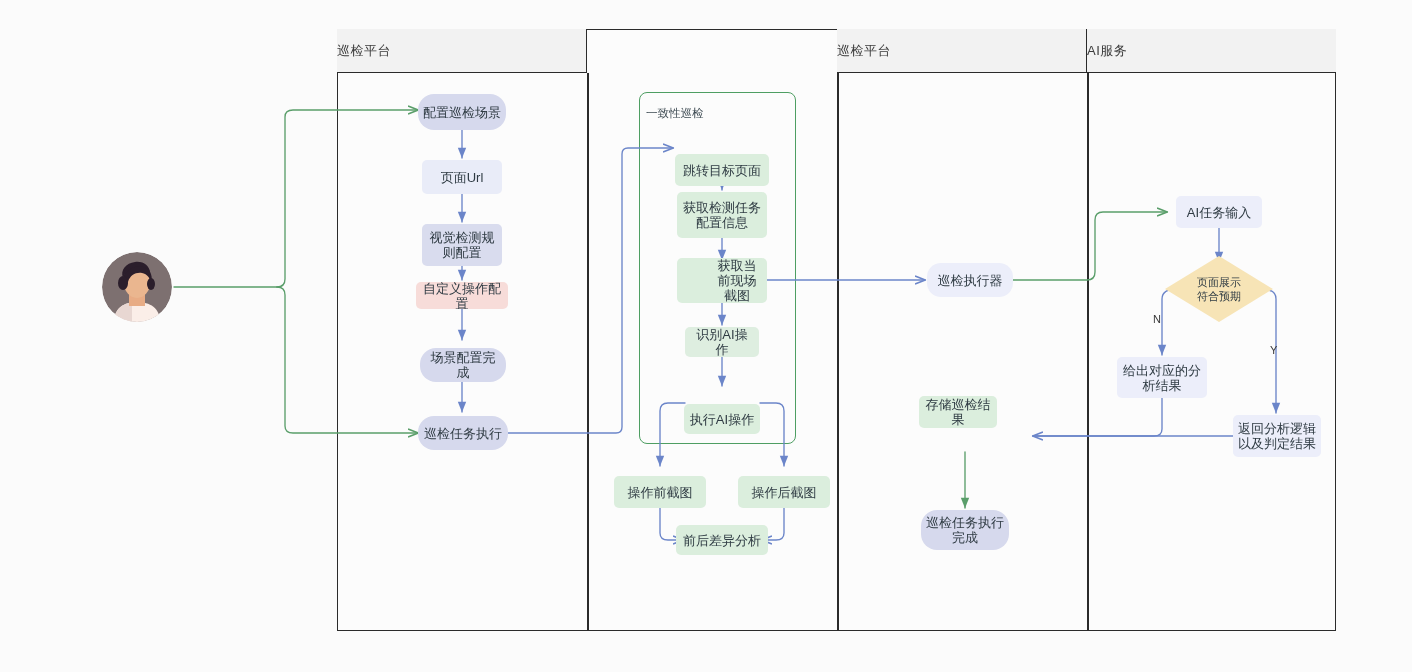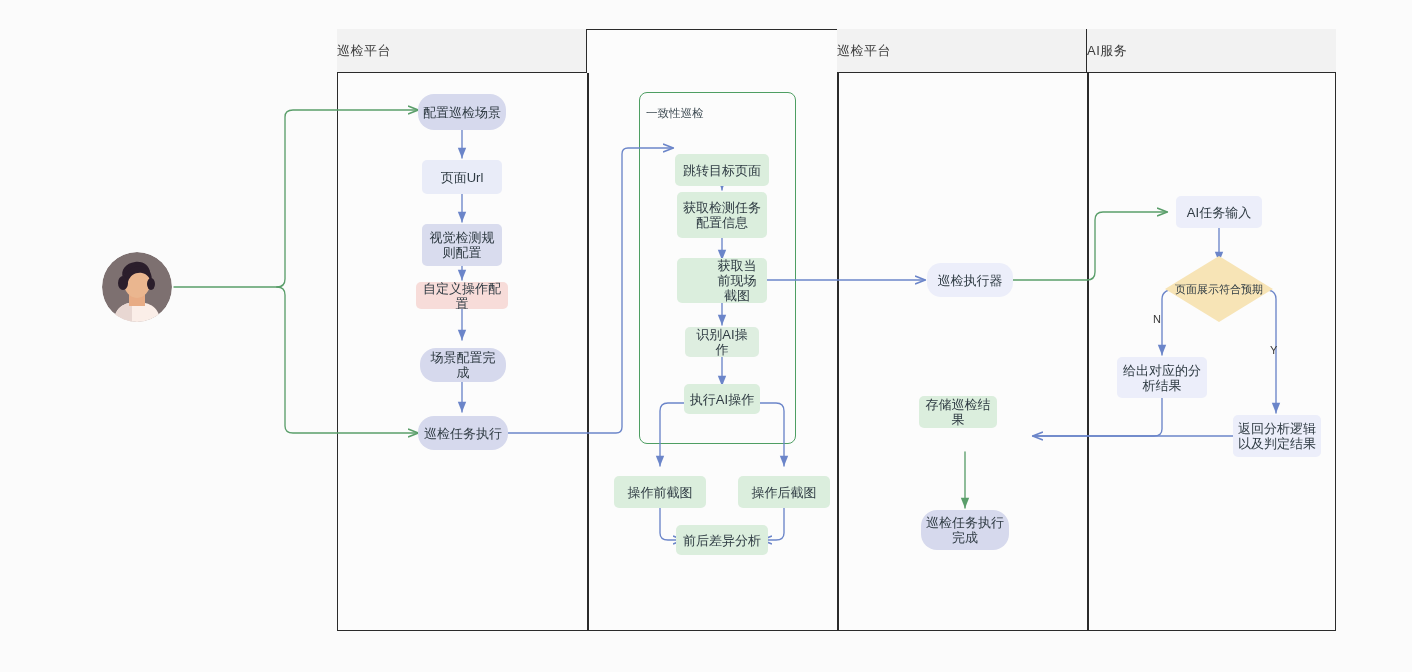--- a/index.html
+++ b/index.html
@@ -36,21 +36,21 @@
   .n-pill{background:#d6d9ed;border-radius:16px;}
   .n-green{background:#dbeedd;}
   .n-green-soft{background:#deeee0;}
   .n-pink{background:#f7dcd9;}
   .n-lavender{background:#eceefa;}
 
   
   .diamond{position:absolute;}
   .diamond .dshape{position:absolute;inset:0;}
   .diamond .dtext{
-    position:absolute;inset:0;display:flex;flex-direction:row;
+    position:absolute;inset:0;display:flex;flex-direction:column;
     align-items:center;justify-content:center;text-align:center;
     font-size:11px;line-height:14px;color:#2f3b43;
   }
 
   
   .group-box{
     position:absolute;box-sizing:border-box;border:1.4px solid #4e9e62;
     border-radius:8px;background:transparent;
   }
   .group-label{
@@ -192,21 +192,21 @@
   </div>
   <div class="node n-green" style="left:677px;top:192px;width:90px;height:46px;">
     <span>获取检测任务配置信息</span>
   </div>
   <div class="node n-green" style="left:677px;top:258px;width:90px;height:45px;padding-left:35px;">
     <span>获取当前现场截图</span>
   </div>
   <div class="node n-green-soft" style="left:685px;top:327px;width:74px;height:30px;">
     <span>识别AI操作</span>
   </div>
-  <div class="node n-green" style="left:684px;top:384px;width:76px;height:30px;align-items:center;">
+  <div class="node n-green" style="left:684px;top:404px;width:76px;height:30px;align-items:center;">
     <span>执行AI操作</span>
   </div>
   <div class="node n-green" style="left:614px;top:476px;width:92px;height:32px;">
     <span>操作前截图</span>
   </div>
   <div class="node n-green" style="left:738px;top:476px;width:92px;height:32px;">
     <span>操作后截图</span>
   </div>
   <div class="node n-green" style="left:676px;top:525px;width:92px;height:30px;">
     <span>前后差异分析</span>

